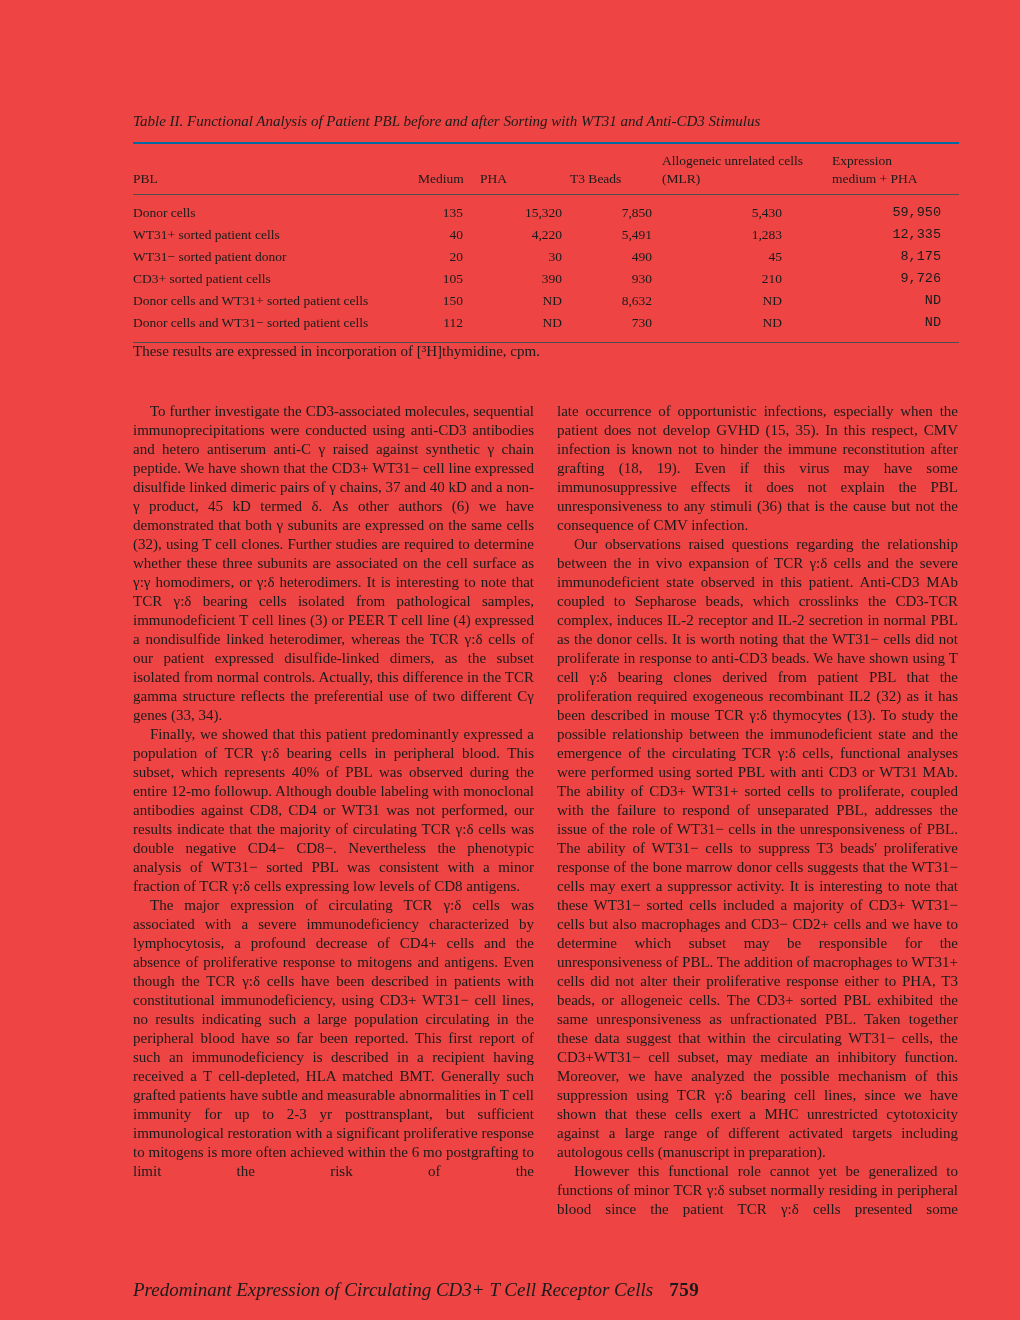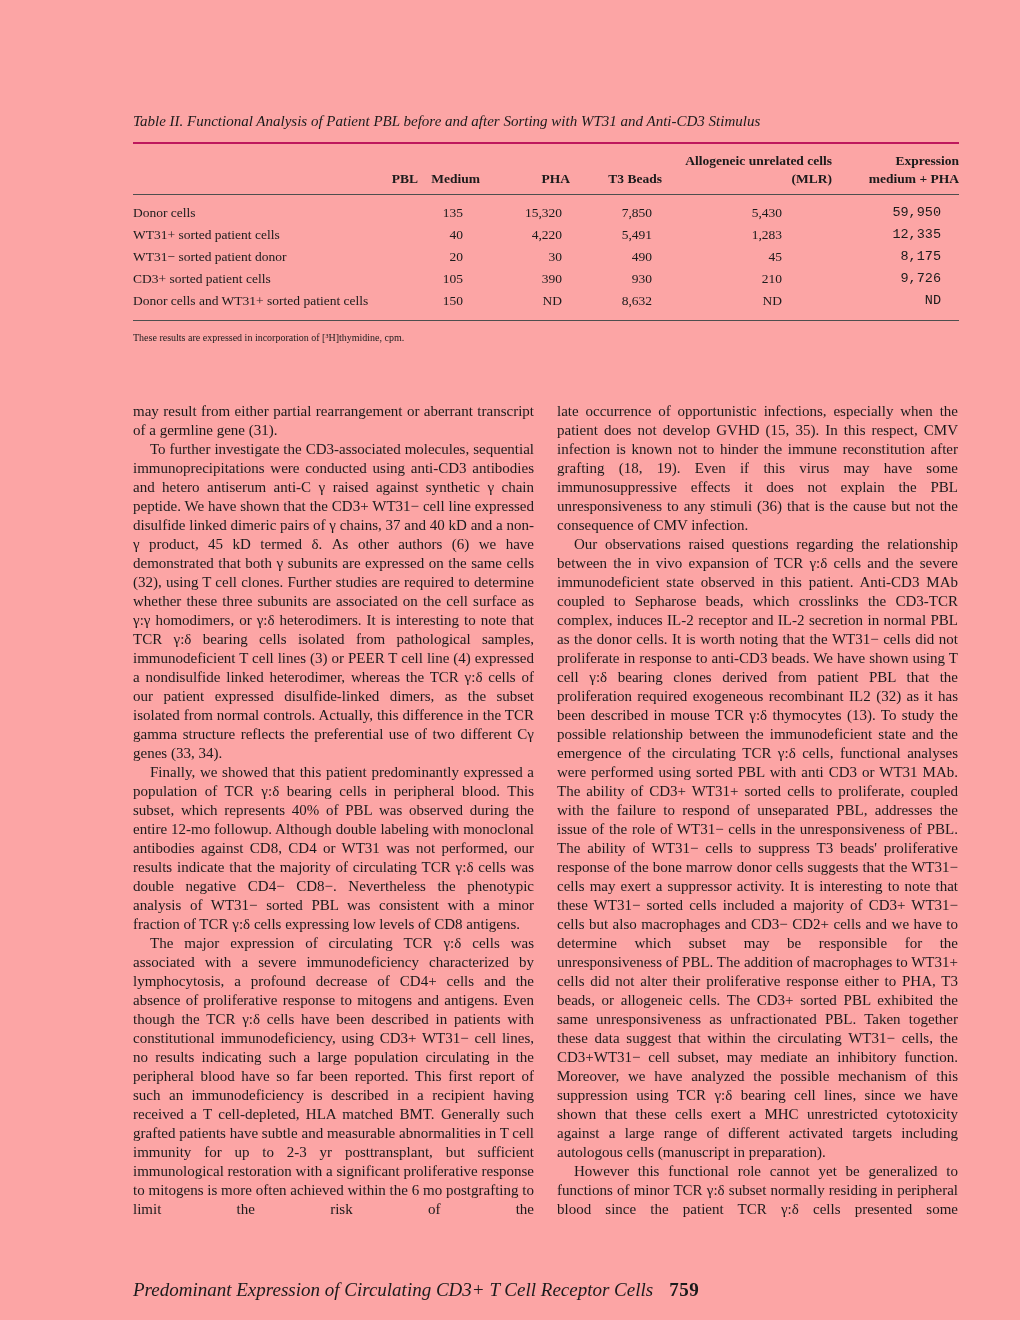--- a/index.html
+++ b/index.html
@@ -1,40 +1,40 @@
 <!DOCTYPE html>
 <html><head>
 <meta charset="utf-8">
 <style>
   html,body{margin:0;padding:0;background:#e8e8e8;}
   .sheet{
-    position:relative;width:1020px;height:1320px;background:#fca5a5;
+    position:relative;width:1020px;height:1320px;background:#ef4444;
     font-family:"Liberation Serif","DejaVu Serif",serif;color:#1b1b1b;
     margin:0 auto;overflow:hidden;
   }
   
   .table-block{position:absolute;left:133px;top:112px;width:826px;}
   .table-title{font-style:italic;font-size:15px;line-height:18px;margin:0 0 12px 0;}
   table.data{width:100%;border-collapse:collapse;font-size:13.5px;table-layout:fixed;}
   table.data thead th{
-    border-top:2px solid #be185d;border-bottom:1.5px solid #4e4e4e;
-    font-weight:bold;text-align:right;vertical-align:bottom;
+    border-top:2px solid #0369a1;border-bottom:1.5px solid #4e4e4e;
+    font-weight:normal;text-align:left;vertical-align:bottom;
     padding:8px 0 6px 0;white-space:pre-line;line-height:1.35;
   }
   table.data tbody td{padding:2px 0;line-height:18px;margin-left:20px;}
   table.data tbody tr:first-child td{padding-top:9px;}
   table.data tbody tr:last-child td{padding-bottom:10px;border-bottom:1.5px solid #4e4e4e;}
   td.lbl{text-align:left;}
   td.num{text-align:right;}
   .pr-med{padding-right:17px !important;}
   .pr-pha{padding-right:8px !important;}
   .pr-t3{padding-right:10px !important;}
   .pr-mlr{padding-right:50px !important;}
   .pr-cond{padding-right:18px !important;font-family:Liberation Mono, monospace;}
-  .footnote{font-size:10px;margin-top:11px;}
+  .footnote{font-size:15px;margin-top:0;}
   
   .columns{position:absolute;left:133px;top:402px;width:826px;display:flex;gap:23px;}
   .col{width:401px;text-align:justify;font-size:15px;line-height:19px;}
   .col p{margin:0;text-indent:17px;}
   .col p.cont{text-indent:0;}
   .col p.runover{text-align-last:justify;}
   
   .footer{position:absolute;left:133px;top:1279px;width:826px;text-align:left;font-size:19px;}
   .running{font-style:italic;}
   .pageno{font-weight:bold;margin-left:16px;letter-spacing:0.5px;}
@@ -101,28 +101,35 @@
           <td class="num pr-cond">9,726</td>
         </tr>
         <tr>
           <td class="lbl">Donor cells and WT31+ sorted patient cells</td>
           <td class="num pr-med">150</td>
           <td class="num pr-pha">ND</td>
           <td class="num pr-t3">8,632</td>
           <td class="num pr-mlr">ND</td>
           <td class="num pr-cond">ND</td>
         </tr>
+        <tr>
+          <td class="lbl">Donor cells and WT31− sorted patient cells</td>
+          <td class="num pr-med">112</td>
+          <td class="num pr-pha">ND</td>
+          <td class="num pr-t3">730</td>
+          <td class="num pr-mlr">ND</td>
+          <td class="num pr-cond">ND</td>
+        </tr>
       </tbody>
     </table>
     <p class="footnote">These results are expressed in incorporation of [³H]thymidine, cpm.</p>
   </div>
 
   <div class="columns">
     <div class="col">
-      <p class="cont">may result from either partial rearrangement or aberrant transcript of a germline gene (31).</p>
       <p>To further investigate the CD3-associated molecules, sequential immunoprecipitations were conducted using anti-CD3 antibodies and hetero antiserum anti-C γ raised against synthetic γ chain peptide. We have shown that the CD3+ WT31− cell line expressed disulfide linked dimeric pairs of γ chains, 37 and 40 kD and a non-γ product, 45 kD termed δ. As other authors (6) we have demonstrated that both γ subunits are expressed on the same cells (32), using T cell clones. Further studies are required to determine whether these three subunits are associated on the cell surface as γ:γ homodimers, or γ:δ heterodimers. It is interesting to note that TCR γ:δ bearing cells isolated from pathological samples, immunodeficient T cell lines (3) or PEER T cell line (4) expressed a nondisulfide linked heterodimer, whereas the TCR γ:δ cells of our patient expressed disulfide-linked dimers, as the subset isolated from normal controls. Actually, this difference in the TCR gamma structure reflects the preferential use of two different Cγ genes (33, 34).</p>
       <p>Finally, we showed that this patient predominantly expressed a population of TCR γ:δ bearing cells in peripheral blood. This subset, which represents 40% of PBL was observed during the entire 12-mo followup. Although double labeling with monoclonal antibodies against CD8, CD4 or WT31 was not performed, our results indicate that the majority of circulating TCR γ:δ cells was double negative CD4− CD8−. Nevertheless the phenotypic analysis of WT31− sorted PBL was consistent with a minor fraction of TCR γ:δ cells expressing low levels of CD8 antigens.</p>
       <p class="runover">The major expression of circulating TCR γ:δ cells was associated with a severe immunodeficiency characterized by lymphocytosis, a profound decrease of CD4+ cells and the absence of proliferative response to mitogens and antigens. Even though the TCR γ:δ cells have been described in patients with constitutional immunodeficiency, using CD3+ WT31− cell lines, no results indicating such a large population circulating in the peripheral blood have so far been reported. This first report of such an immunodeficiency is described in a recipient having received a T cell-depleted, HLA matched BMT. Generally such grafted patients have subtle and measurable abnormalities in T cell immunity for up to 2-3 yr posttransplant, but sufficient immunological restoration with a significant proliferative response to mitogens is more often achieved within the 6 mo postgrafting to limit the risk of the</p>
     </div>
     <div class="col">
       <p class="cont">late occurrence of opportunistic infections, especially when the patient does not develop GVHD (15, 35). In this respect, CMV infection is known not to hinder the immune reconstitution after grafting (18, 19). Even if this virus may have some immunosuppressive effects it does not explain the PBL unresponsiveness to any stimuli (36) that is the cause but not the consequence of CMV infection.</p>
       <p>Our observations raised questions regarding the relationship between the in vivo expansion of TCR γ:δ cells and the severe immunodeficient state observed in this patient. Anti-CD3 MAb coupled to Sepharose beads, which crosslinks the CD3-TCR complex, induces IL-2 receptor and IL-2 secretion in normal PBL as the donor cells. It is worth noting that the WT31− cells did not proliferate in response to anti-CD3 beads. We have shown using T cell γ:δ bearing clones derived from patient PBL that the proliferation required exogeneous recombinant IL2 (32) as it has been described in mouse TCR γ:δ thymocytes (13). To study the possible relationship between the immunodeficient state and the emergence of the circulating TCR γ:δ cells, functional analyses were performed using sorted PBL with anti CD3 or WT31 MAb. The ability of CD3+ WT31+ sorted cells to proliferate, coupled with the failure to respond of unseparated PBL, addresses the issue of the role of WT31− cells in the unresponsiveness of PBL. The ability of WT31− cells to suppress T3 beads' proliferative response of the bone marrow donor cells suggests that the WT31− cells may exert a suppressor activity. It is interesting to note that these WT31− sorted cells included a majority of CD3+ WT31− cells but also macrophages and CD3− CD2+ cells and we have to determine which subset may be responsible for the unresponsiveness of PBL. The addition of macrophages to WT31+ cells did not alter their proliferative response either to PHA, T3 beads, or allogeneic cells. The CD3+ sorted PBL exhibited the same unresponsiveness as unfractionated PBL. Taken together these data suggest that within the circulating WT31− cells, the CD3+WT31− cell subset, may mediate an inhibitory function. Moreover, we have analyzed the possible mechanism of this suppression using TCR γ:δ bearing cell lines, since we have shown that these cells exert a MHC unrestricted cytotoxicity against a large range of different activated targets including autologous cells (manuscript in preparation).</p>
       <p class="runover">However this functional role cannot yet be generalized to functions of minor TCR γ:δ subset normally residing in peripheral blood since the patient TCR γ:δ cells presented some</p>
     </div>
   </div>

